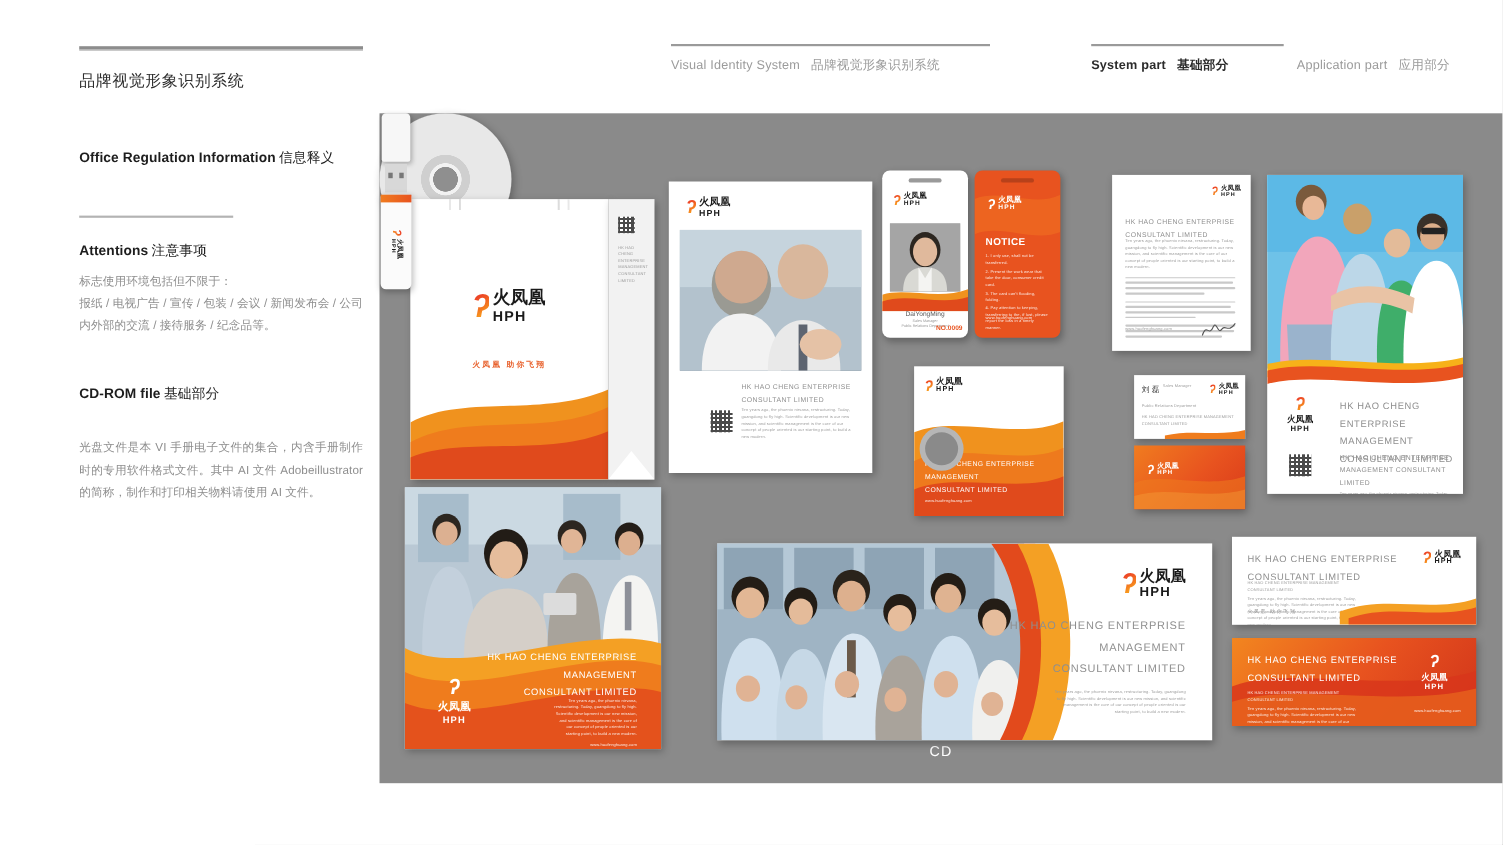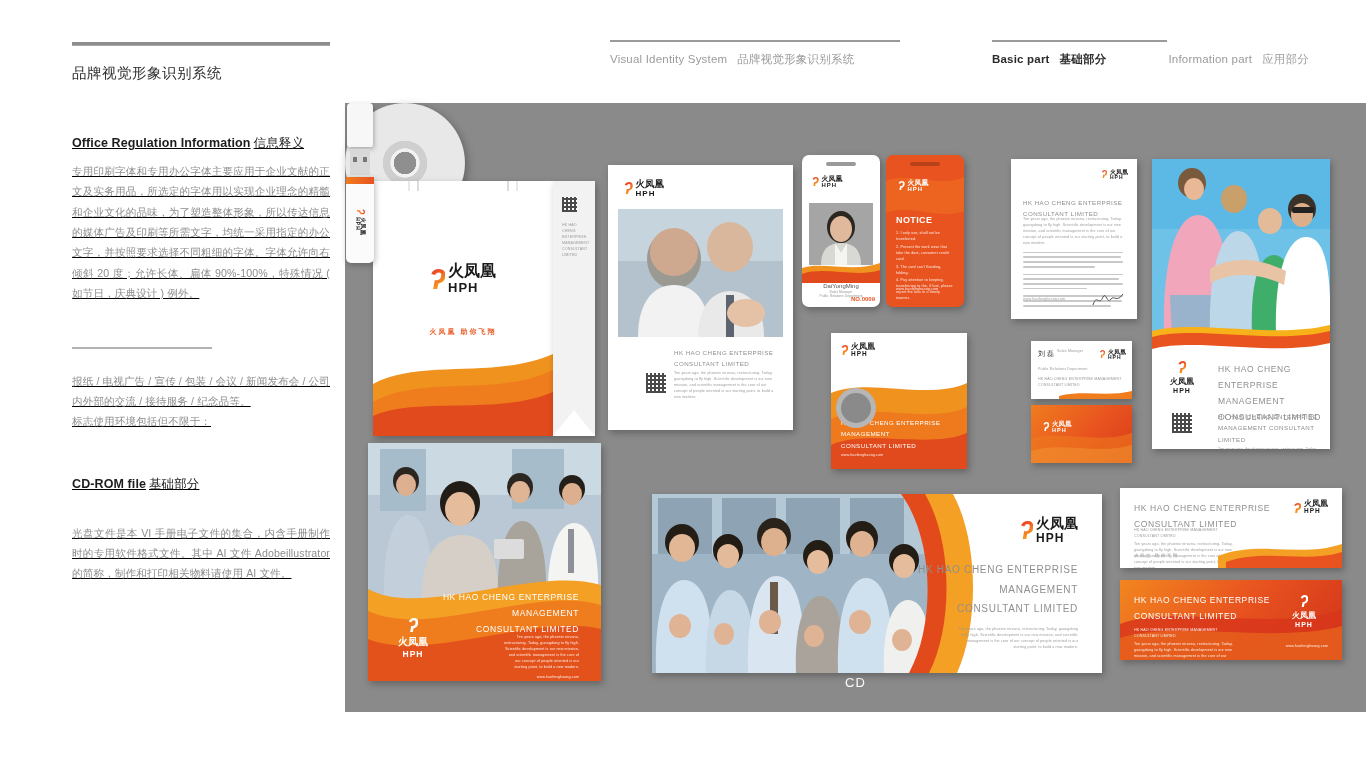--- a/index.html
+++ b/index.html
@@ -22,21 +22,21 @@
   .g2 { left:382px; width:175px; }
 
   
   .leftcol { position:absolute; left:72px; top:42px; width:258px; }
   .rule-thick { height:2.5px; background:#8d8d8d; }
   .rule-thin  { height:1.5px; background:#a8a8a8; }
   .doc-code { font-size:27px; color:#2e2e2e; letter-spacing:.5px;
               margin:18px 0 16px; font-weight:normal; }
   .doc-sub { font-size:14.5px; color:#2e2e2e; margin:18px 0 0; letter-spacing:.5px; }
 
-  .sec { margin-top:44px;text-decoration:underline; }
+  .sec { margin-top:44px; }
   .sec-rule { height:1.5px; background:#b3b3b3; width:140px; margin-bottom:22px; }
   .sec-title { font-size:12.5px; color:#1d1d1d; font-weight:bold; margin-bottom:9px;
                letter-spacing:.1px; }
   .sec-title .cn { font-weight:normal; margin-left:3px; }
   .sec-body { font-size:10.6px; color:#8e8e8e; line-height:1.92; letter-spacing:.1px;
               text-align:justify; }
   .sec-body p { margin:0; }
 
   
   .canvas { position:absolute; left:345px; top:103px; width:1021px; height:609px;
@@ -178,48 +178,48 @@
     <div class="hdr-group g1">
       <div class="hdr-rule"></div>
       <div class="hdr-line">
         <span>Visual Identity System</span><span class="cn">品牌视觉形象识别系统</span>
       </div>
     </div>
     <div class="hdr-group g2">
       <div class="hdr-rule"></div>
       <div style="display:flex; gap:62px;">
         <div class="hdr-line active">
-          <span>Basic part</span><span class="cn">基础部分</span>
+          <span>System part</span><span class="cn">基础部分</span>
         </div>
         <div class="hdr-line">
-          <span>Information part</span><span class="cn">应用部分</span>
+          <span>Application part</span><span class="cn">应用部分</span>
         </div>
       </div>
     </div>
   </div>
 
   <div class="leftcol">
     <div class="rule-thick"></div>
     <div class="rule-thin"></div>
     <div class="doc-sub">品牌视觉形象识别系统</div>
 
     <div class="sec" style="margin-top:52px;">
       <div class="sec-title">
         <span>Office Regulation Information</span><span class="cn">信息释义</span>
       </div>
-      <div class="sec-body">
-        <p>专用印刷字体和专用办公字体主要应用于企业文献的正文及实务用品，所选定的字体用以实现企业理念的精髓和企业文化的品味，为了塑造整体形象，所以传达信息的媒体广告及印刷等所需文字，均统一采用指定的办公文字，并按照要求选择不同粗细的字体。字体允许向右倾斜 20 度；允许长体、扁体 90%-100%，特殊情况 ( 如节日，庆典设计 ) 例外。</p>
-      </div>
     </div>
 
     <div class="sec">
       <div class="sec-rule"></div>
+      <div class="sec-title">
+        <span>Attentions</span><span class="cn">注意事项</span>
+      </div>
       <div class="sec-body">
+        <p>标志使用环境包括但不限于：</p>
         <p>报纸 / 电视广告 / 宣传 / 包装 / 会议 / 新闻发布会 / 公司内外部的交流 / 接待服务 / 纪念品等。</p>
-        <p>标志使用环境包括但不限于：</p>
       </div>
     </div>
 
     <div class="sec">
       <div class="sec-title" style="margin-top:8px;">
         <span>CD-ROM file</span><span class="cn">基础部分</span>
       </div>
       <div class="sec-body" style="margin-top:30px;">
         <p>光盘文件是本 VI 手册电子文件的集合，内含手册制作时的专用软件格式文件。其中 AI 文件 Adobeillustrator 的简称，制作和打印相关物料请使用 AI 文件。</p>
       </div>

